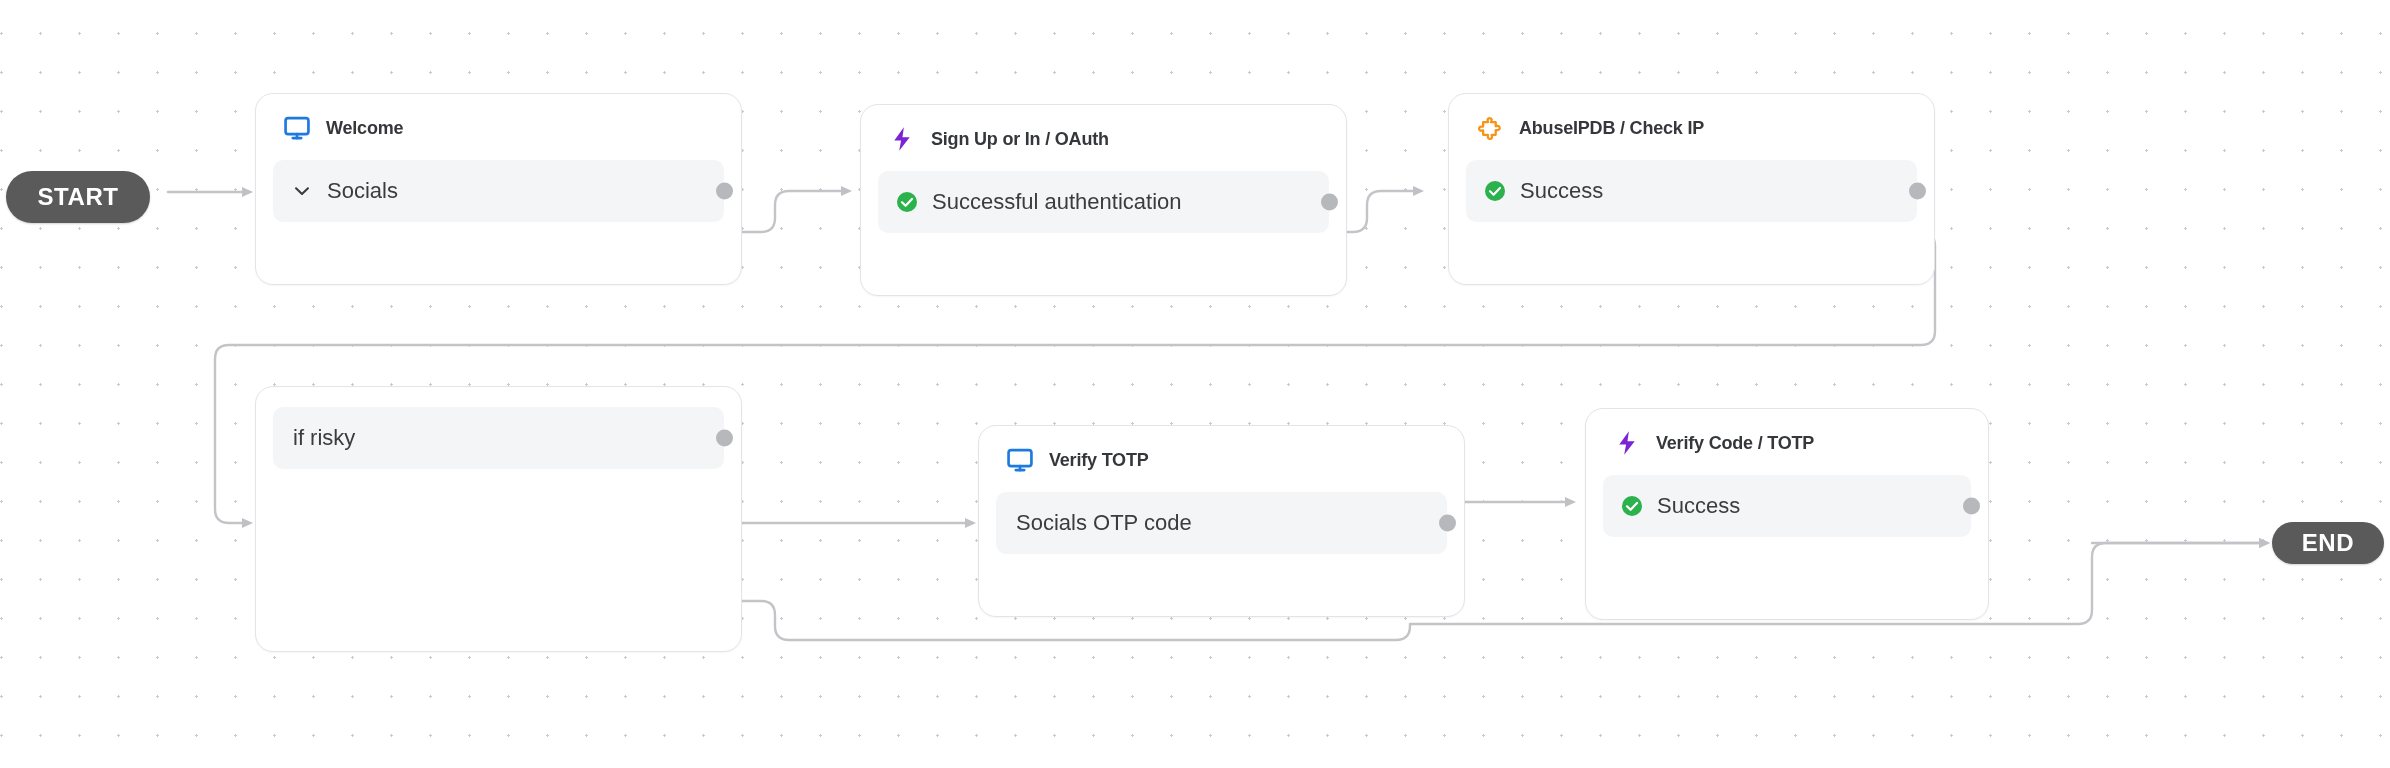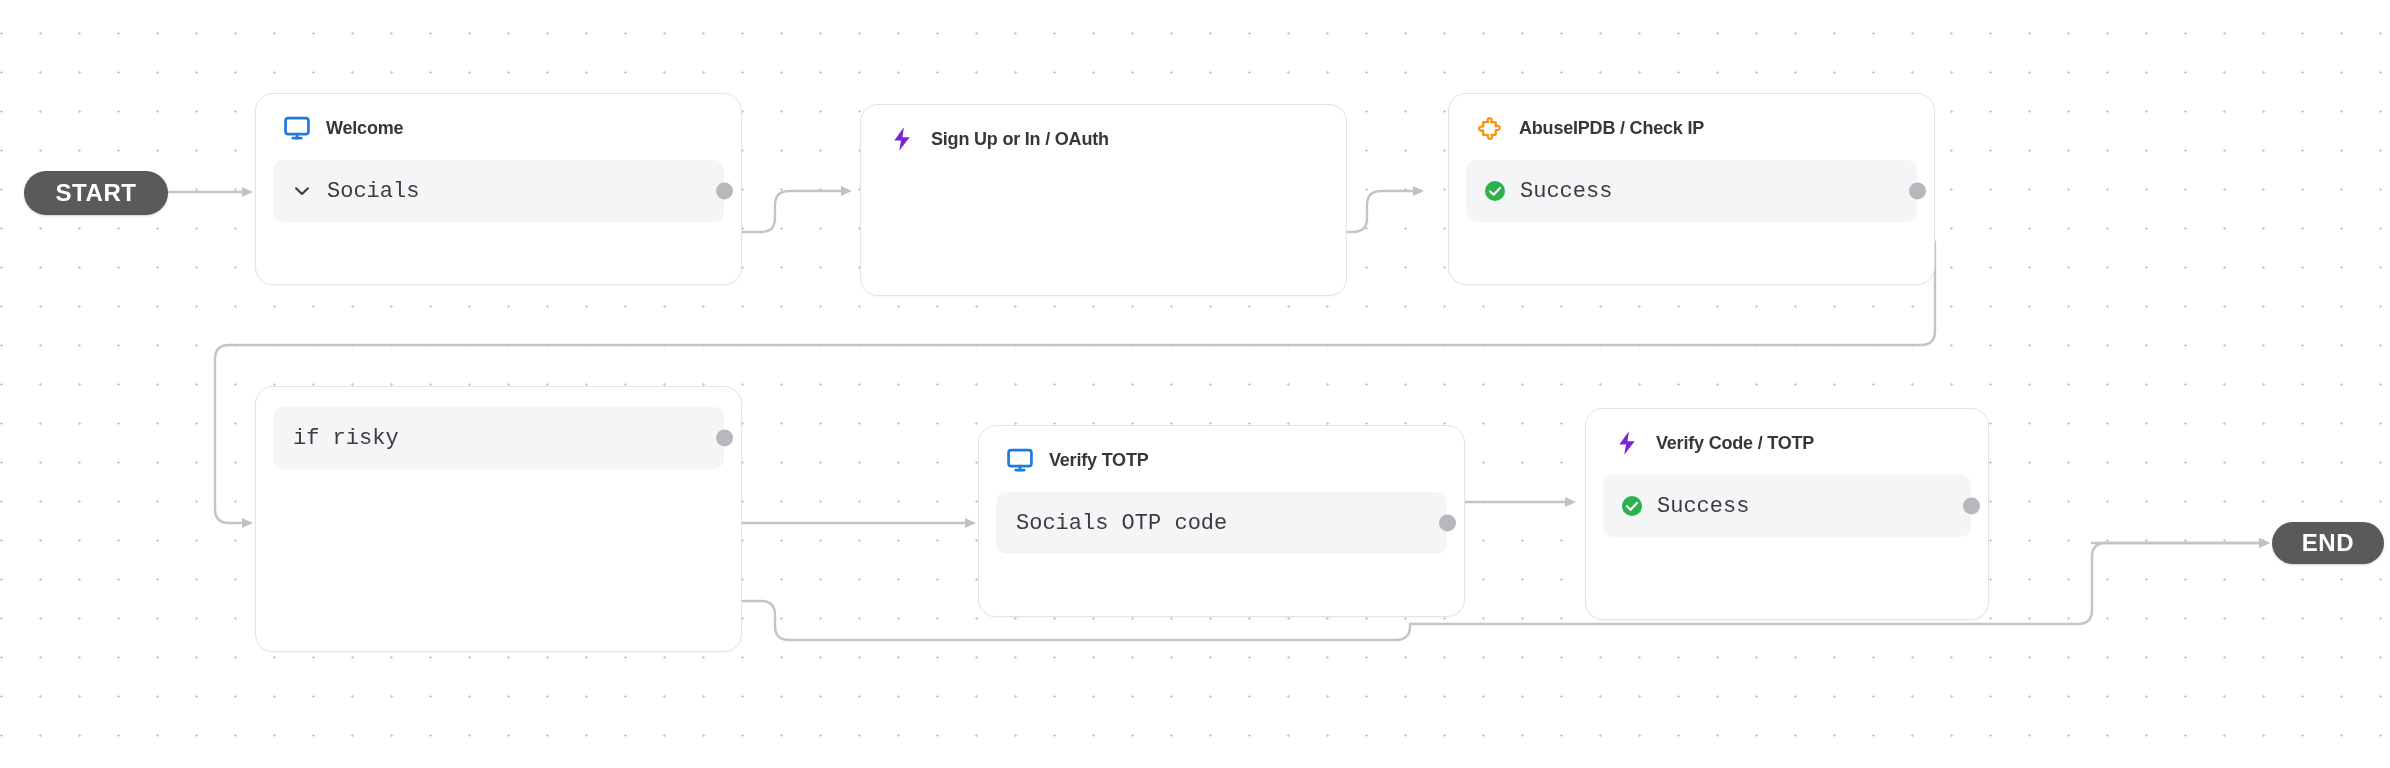--- a/index.html
+++ b/index.html
@@ -75,21 +75,20 @@
   .node-title {
     font-size: 18px;
     font-weight: 700;
     color: #35373b;
     letter-spacing: -0.2px;
     white-space: nowrap;
   }
   .rows {
     margin-top: 20px;
     padding: 0 17px;
-    font-family: Liberation Mono, monospace;
   }
   .row {
     position: relative;
     display: flex;
     align-items: center;
     gap: 13px;
     height: 62px;
     background: #f3f5f7;
     border-radius: 10px;
     padding: 0 0 0 17px;
@@ -150,21 +149,21 @@
                L1396,640 Q1410,640 1410,626 L1410,624 Q1410,624 1424,624
                L2078,624 Q2092,624 2092,610 L2092,557 Q2092,543 2106,543 L2260,543" marker-end="url(#arrow)"></path>
 
       <path d="M1365,563 L1390,563 Q1404,563 1404,549 L1404,516 Q1404,502 1418,502
                L1566,502" marker-end="url(#arrow)"></path>
 
       <path d="M2092,543 L2260,543" marker-end="url(#arrow)"></path>
     </g>
   </svg>
 
-  <div class="pill" style="left:24px; top:171px; width:144px; height:44px;text-align:right;">
+  <div class="pill" style="left:6px; top:171px; width:144px; height:52px;text-align:right;">
     <span>START</span>
   </div>
 
   <div class="pill" style="left:2272px; top:522px; width:112px; height:42px;">
     <span>END</span>
   </div>
 
   <div class="node" style="left:255px; top:93px; width:487px; height:192px;">
     <div class="node-header">
       <span class="node-icon">
@@ -190,20 +189,32 @@
   </div>
 
   <div class="node" style="left:860px; top:93px; width:487px; height:192px;margin-top:11px;">
     <div class="node-header">
       <span class="node-icon">
         <svg width="28" height="28" viewBox="0 0 24 24">
           <path d="M13.6 2 L5.4 13.2 H11.2 L9.6 22 L18.6 10.4 H12.4 Z" fill="#7b24d4"></path>
         </svg>
       </span>
       <span class="node-title">Sign Up or In / OAuth</span>
+    </div>
+    <div class="rows">
+      <div class="row">
+        <span class="row-icon">
+          <svg class="check-svg" width="24" height="24" viewBox="0 0 24 24">
+            <circle cx="12" cy="12" r="10" fill="#2bb24c"></circle>
+            <path d="M7 12.3 L10.6 15.8 L17 8.9" stroke="#ffffff" stroke-width="2.2" fill="none" stroke-linecap="round" stroke-linejoin="round"></path>
+          </svg>
+        </span>
+        <span class="row-label">Successful authentication</span>
+        <span class="port"></span>
+      </div>
     </div>
   </div>
 
   <div class="node" style="left:1428px; top:93px; width:487px; height:192px;margin-left:20px;">
     <div class="node-header">
       <span class="node-icon">
         <svg width="29" height="29" viewBox="0 0 24 24" fill="none">
           <path d="M9.6 3.1 C9.6 1.9 10.7 1.2 11.8 1.6 C12.7 1.9 13.1 2.8 12.8 3.7
                    L12.4 4.8 L16.3 4.8 L16.3 8.2 L17.6 7.9 C18.6 7.7 19.5 8.3 19.6 9.3
                    C19.8 10.4 19.0 11.3 17.9 11.3 L16.3 11.3 L16.3 15.2 L12.9 15.2

